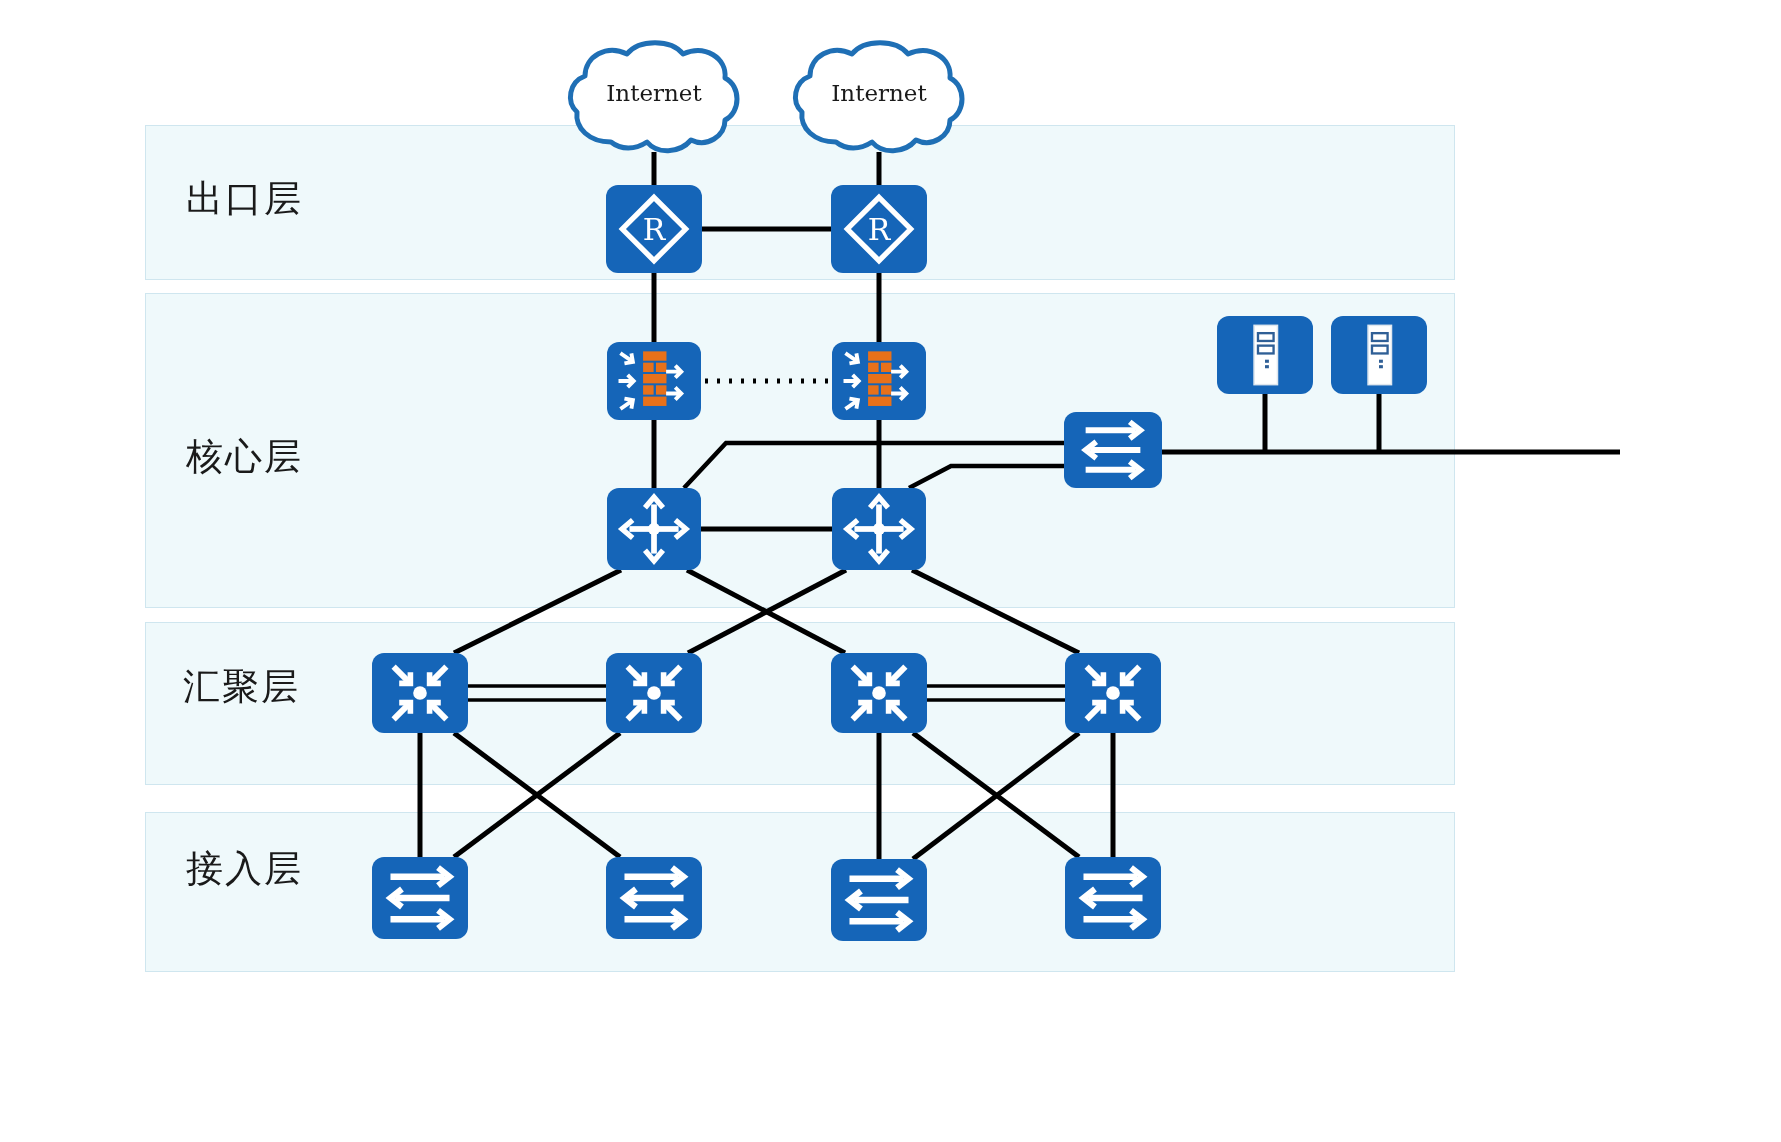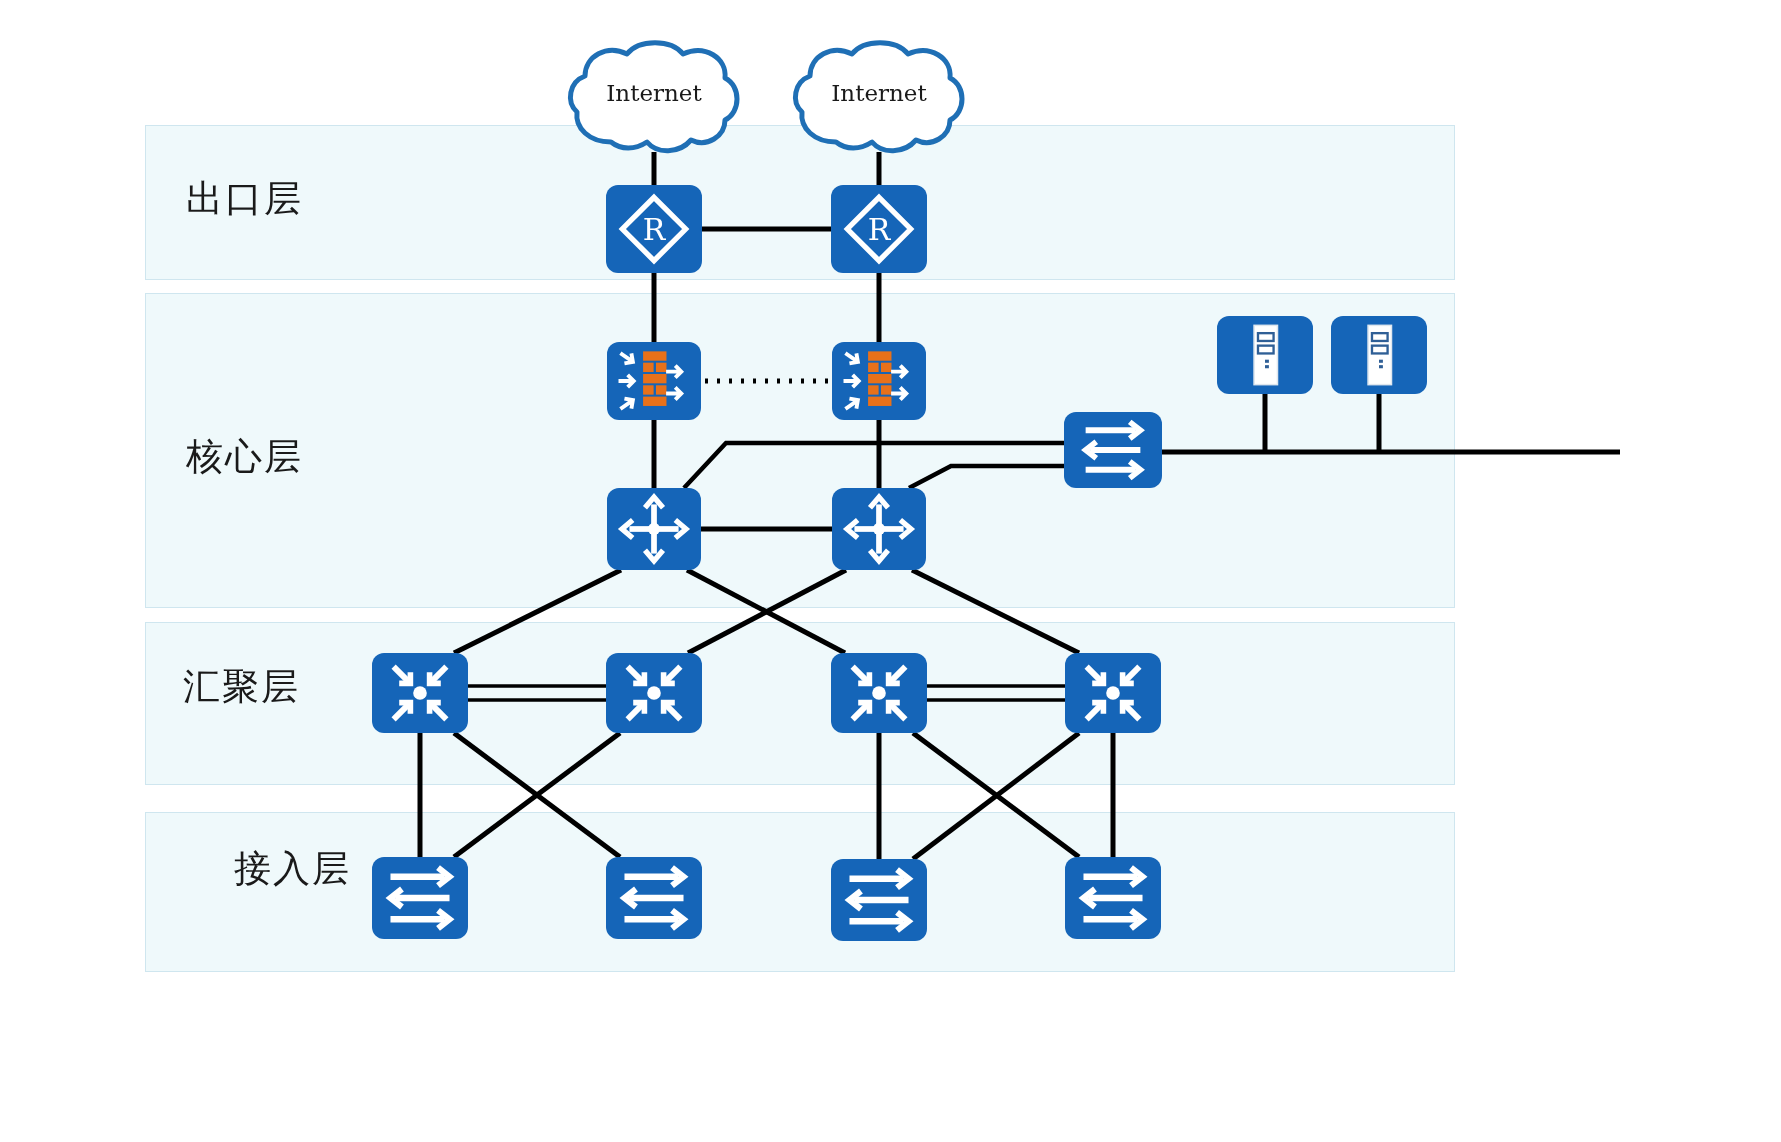--- a/index.html
+++ b/index.html
@@ -19,21 +19,21 @@
 <div id="stage">
 
   <div class="band" id="band-0" style="left: 145px; top: 125px; width: 1310px; height: 155px; background: rgb(239, 249, 251); border-color: rgb(207, 230, 239);"></div>
   <div class="band" id="band-1" style="left: 145px; top: 293px; width: 1310px; height: 315px; background: rgb(239, 249, 251); border-color: rgb(207, 230, 239);"></div>
   <div class="band" id="band-2" style="left: 145px; top: 622px; width: 1310px; height: 163px; background: rgb(239, 249, 251); border-color: rgb(207, 230, 239);"></div>
   <div class="band" id="band-3" style="left: 145px; top: 812px; width: 1310px; height: 160px; background: rgb(239, 249, 251); border-color: rgb(207, 230, 239);"></div>
 
   <div class="band-label" id="lbl-0" style="left: 186px; top: 174px;">出口层</div>
   <div class="band-label" id="lbl-1" style="left: 186px; top: 432px;">核心层</div>
   <div class="band-label" id="lbl-2" style="left: 183px; top: 662px;">汇聚层</div>
-  <div class="band-label" id="lbl-3" style="left: 186px; top: 844px; margin-left: 48px;">接入层</div>
+  <div class="band-label" id="lbl-3" style="left: 186px; top: 844px;">接入层</div>
 
   <svg class="wires" id="wire-layer" viewBox="0 0 1781 1142">
       <line x1="654" y1="152" x2="654" y2="185" stroke="#000000" stroke-width="5" stroke-linecap="butt"></line>
       <line x1="879" y1="152" x2="879" y2="185" stroke="#000000" stroke-width="5" stroke-linecap="butt"></line>
       <line x1="702" y1="229" x2="831" y2="229" stroke="#000000" stroke-width="5" stroke-linecap="butt"></line>
       <line x1="654" y1="273" x2="654" y2="342" stroke="#000000" stroke-width="5" stroke-linecap="butt"></line>
       <line x1="879" y1="273" x2="879" y2="342" stroke="#000000" stroke-width="5" stroke-linecap="butt"></line>
       <line x1="705" y1="381" x2="828" y2="381" stroke="#000000" stroke-width="5" stroke-dasharray="3 9" stroke-linecap="butt"></line>
       <line x1="654" y1="420" x2="654" y2="488" stroke="#000000" stroke-width="5" stroke-linecap="butt"></line>
       <line x1="879" y1="420" x2="879" y2="488" stroke="#000000" stroke-width="5" stroke-linecap="butt"></line>

